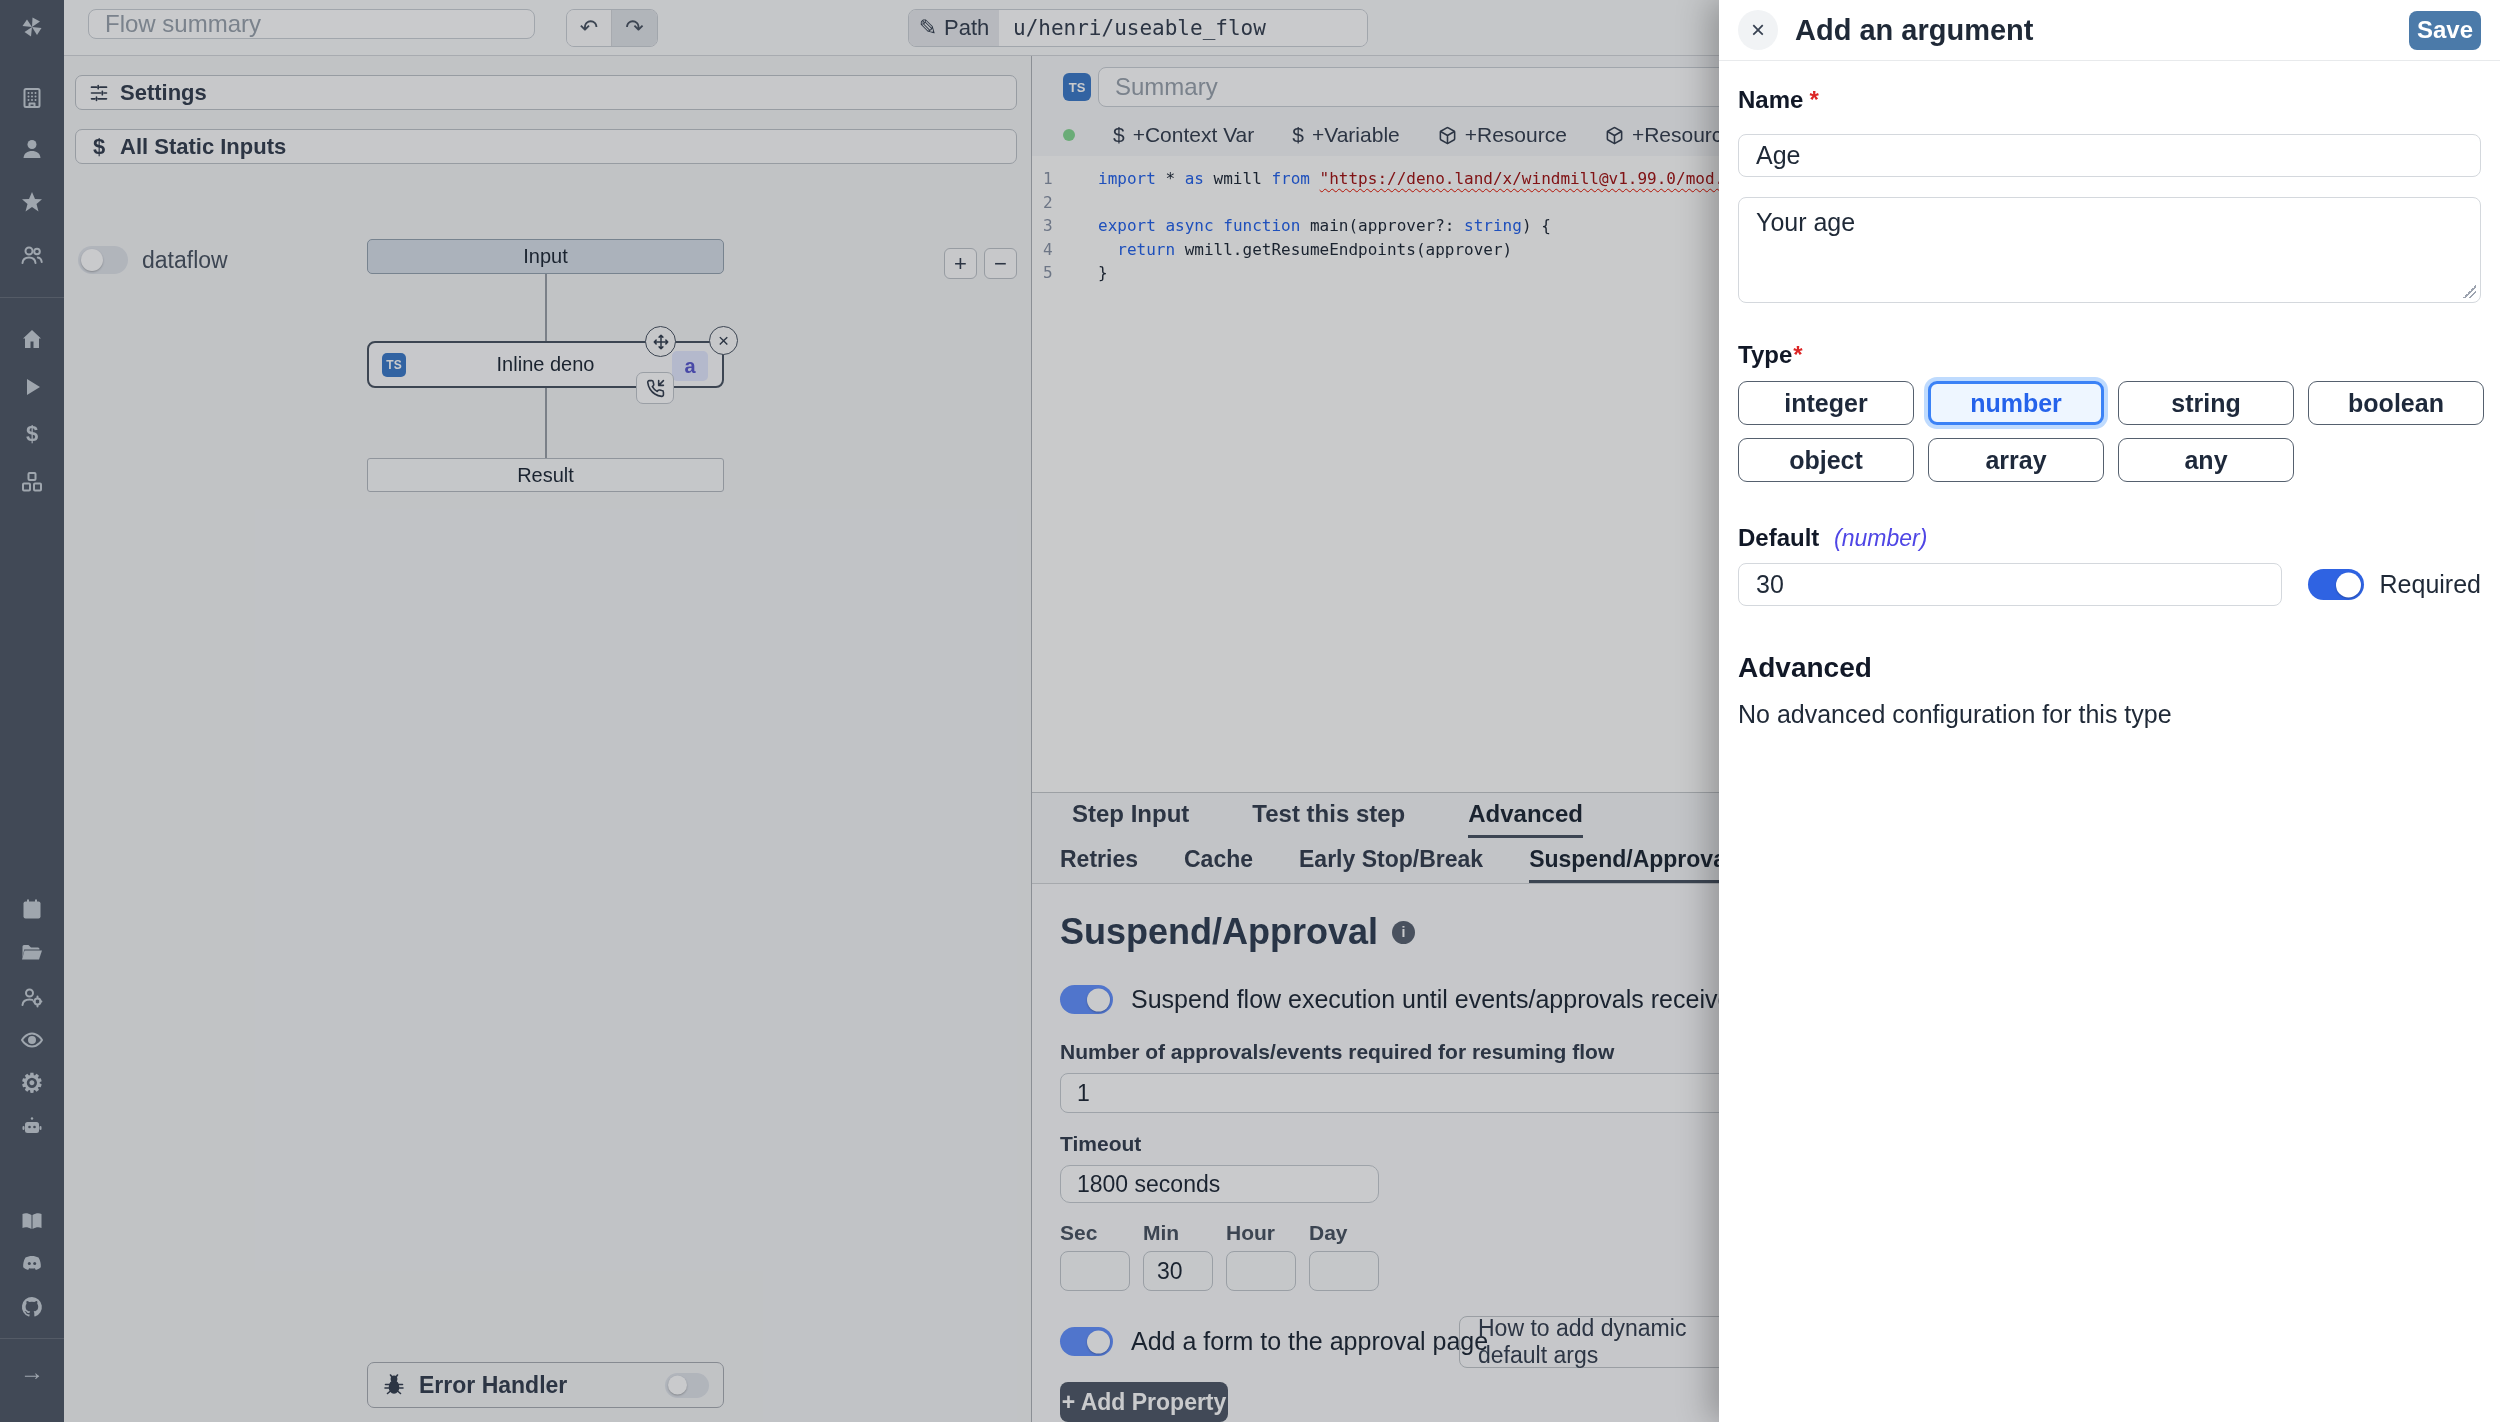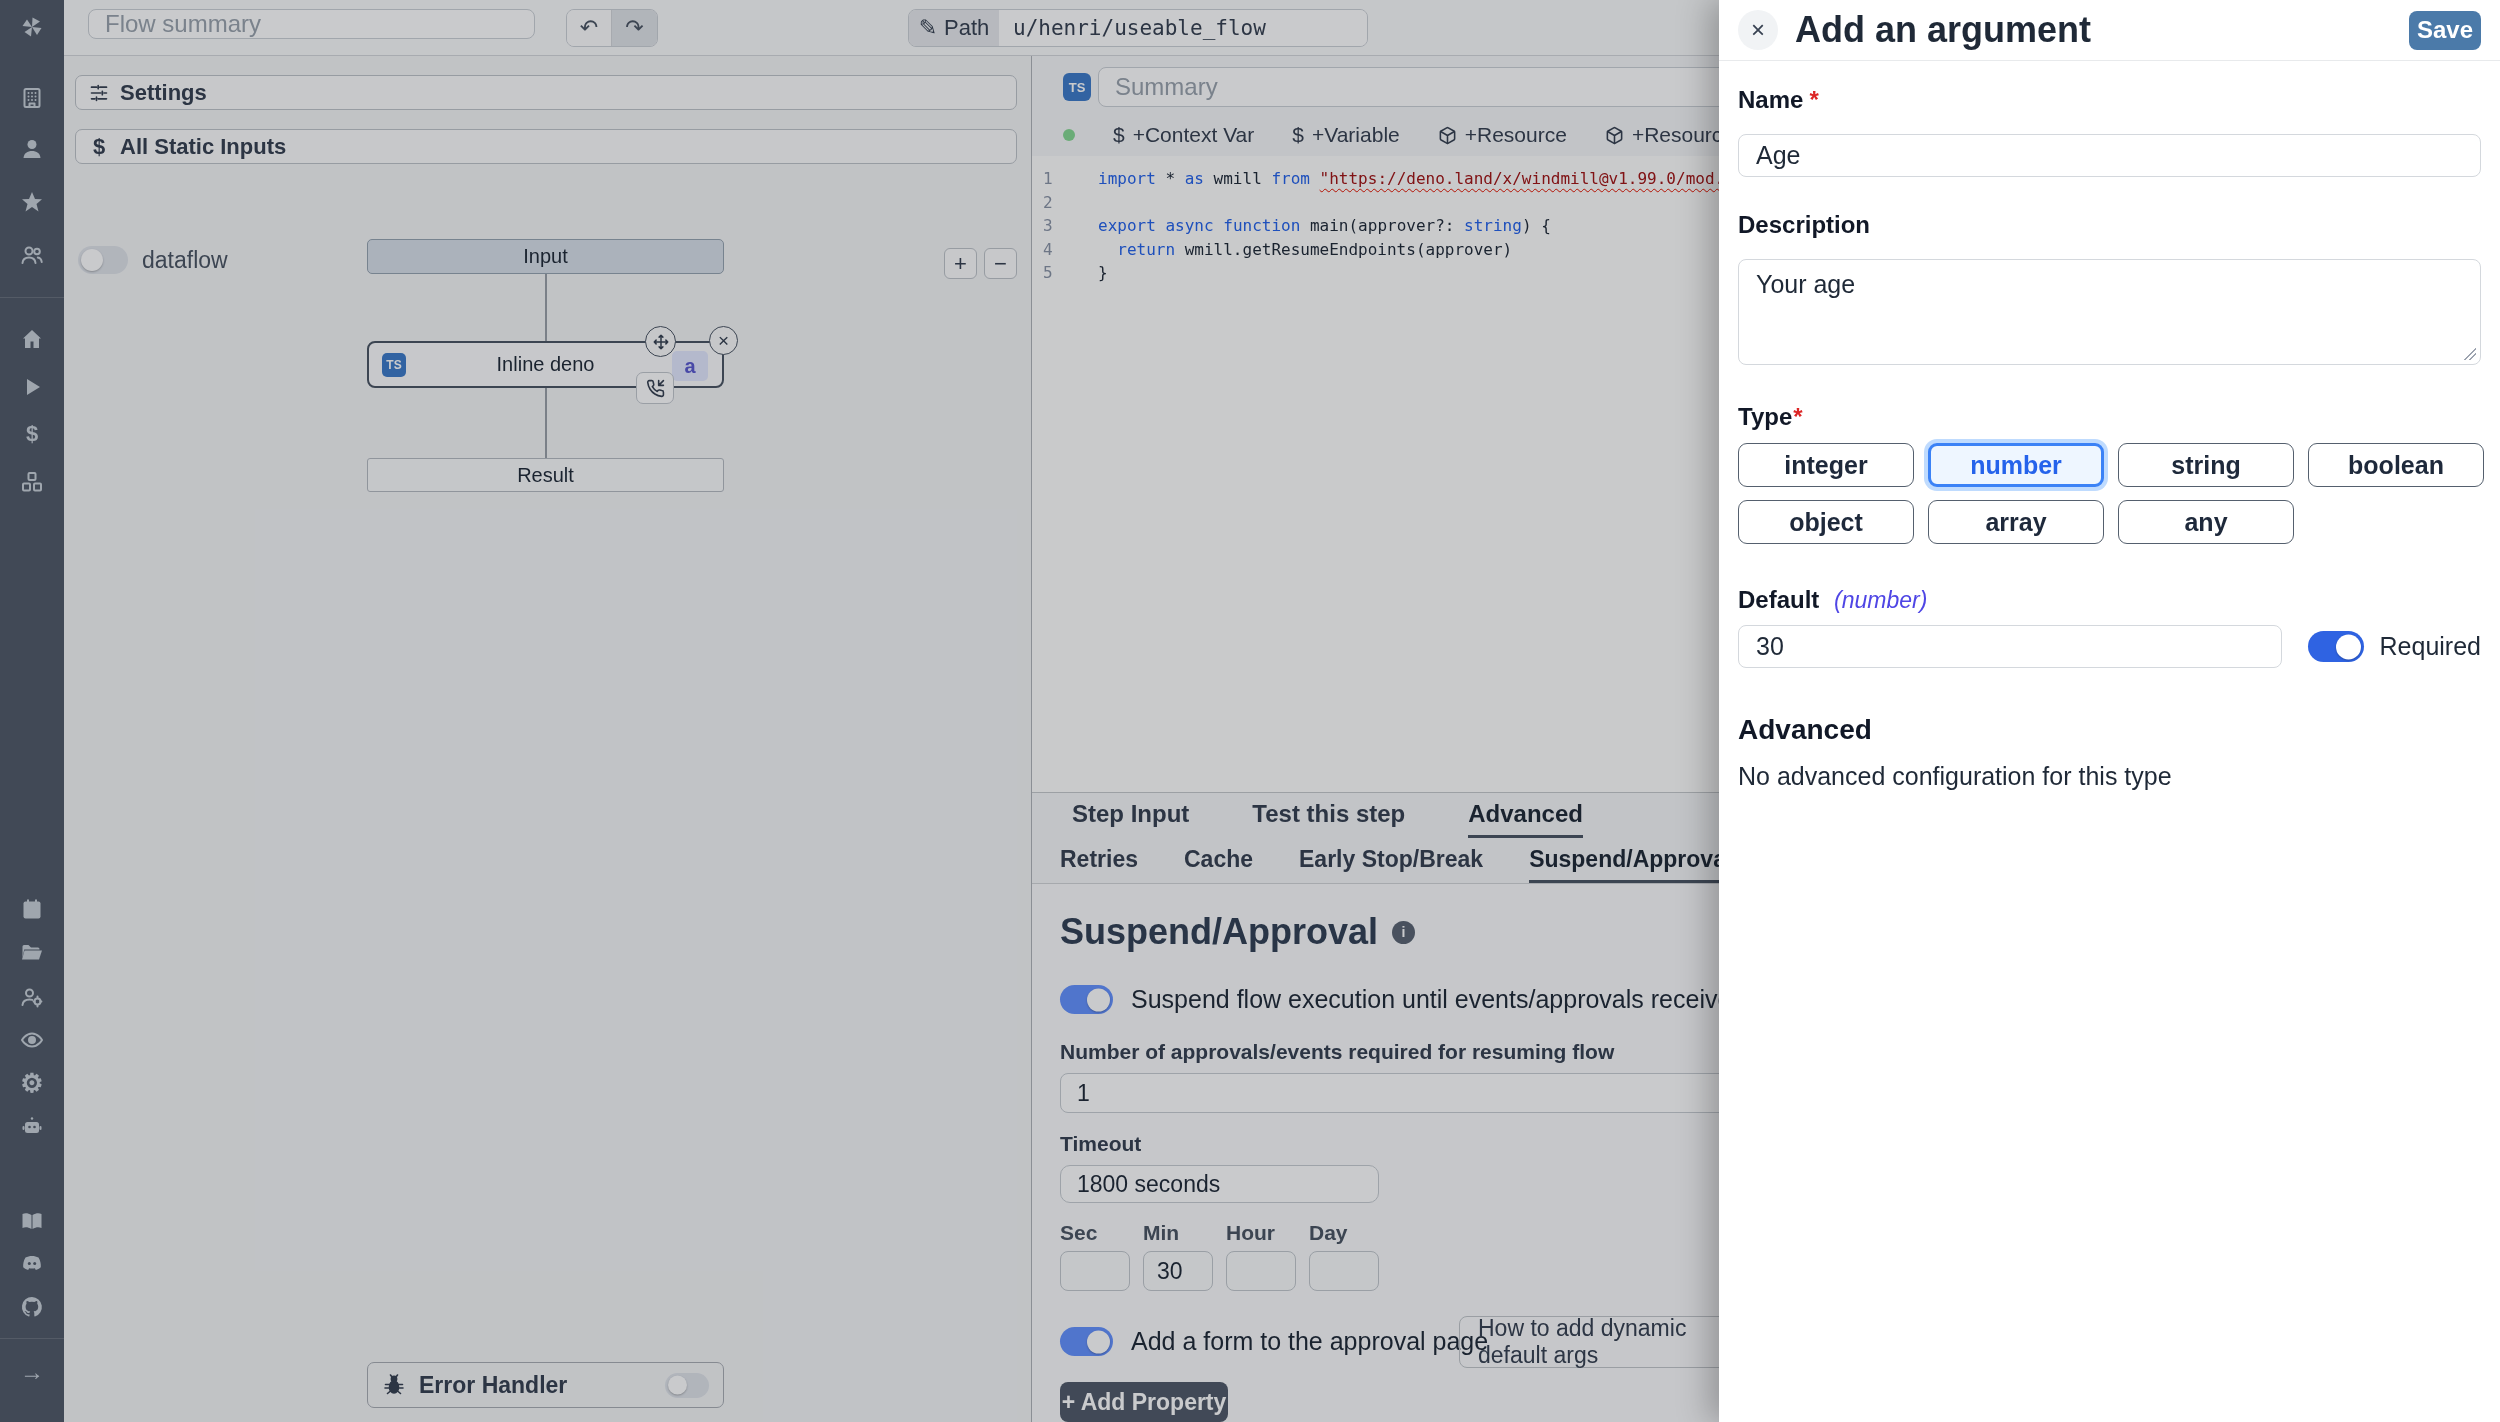--- a/index.html
+++ b/index.html
@@ -119,21 +119,21 @@
           transform:rotate(45deg) translateY(-3px); flex:none; }
   .addprop { margin-top:26px; width:168px; height:40px; background:#515a69; color:#fff; border:none; border-radius:8px;
              font-size:23px; font-weight:600; cursor:pointer; font-family:"Liberation Sans",sans-serif; }
 
   
   .overlay { position:absolute; inset:0; background:rgba(10,15,24,0.22); z-index:40; pointer-events:none; }
   .drawer { position:absolute; left:1719px; top:0; width:781px; height:100%; background:#fff; z-index:50;
             box-shadow:-10px 0 30px rgba(0,0,0,.25); }
   .dh { height:61px; border-bottom:1px solid #e8eaec; display:flex; align-items:center; padding:0 19px; gap:17px; }
   .dh .close { width:40px; height:40px; border-radius:50%; background:#f1f3f5; border:none; font-size:24px; color:#374151; cursor:pointer; }
-  .dh .title { font-size:36px; font-weight:bold; color:#1f2937; flex:1; }
+  .dh .title { font-size:29px; font-weight:bold; color:#1f2937; flex:1; }
   .dh .save { width:72px; height:39px; background:#4b7aa9; color:#fff; border:none; border-radius:8px;
               font-size:24px; font-weight:600; cursor:pointer; font-family:"Liberation Sans",sans-serif; }
   .db { padding:25px 19px 0; }
   .dlabel { font-size:24px; font-weight:bold; color:#111827; }
   .req { color:#dc2626; margin-left:6px; }
   .dinput { width:743px; height:43px; background:#fff; border:1.5px solid #d4d8dd; border-radius:8px;
             font-size:25px; color:#1f2937; padding:0 17px; }
   .dtextarea { width:743px; height:106px; background:#fff; border:1.5px solid #d4d8dd; border-radius:8px;
                font-size:25px; color:#1f2937; padding:10px 17px; resize:none; font-family:"Liberation Sans",sans-serif; }
   .ta-wrap { position:relative; width:743px; }
@@ -483,21 +483,20 @@
     <button class="close">×</button>
     <span class="title">Add an argument</span>
     <button class="save">Save</button>
   </div>
   <div class="db">
     <div class="dlabel">
       <span>Name</span><span class="req">*</span>
     </div>
     <input class="dinput mt8" value="Age" style="">
 
-    <div class="dlabel" style="margin-top:34px">Description</div>
     <div class="ta-wrap mt8">
       <textarea class="dtextarea" style="">Your age</textarea>
       <span class="grip"></span>
     </div>
 
     <div class="dlabel" style="margin-top:34px">
       <span>Type</span><span class="req" style="margin-left:1px">*</span>
     </div>
     <div class="typegrid" id="type-grid">
         <button class="type-btn">integer</button>

